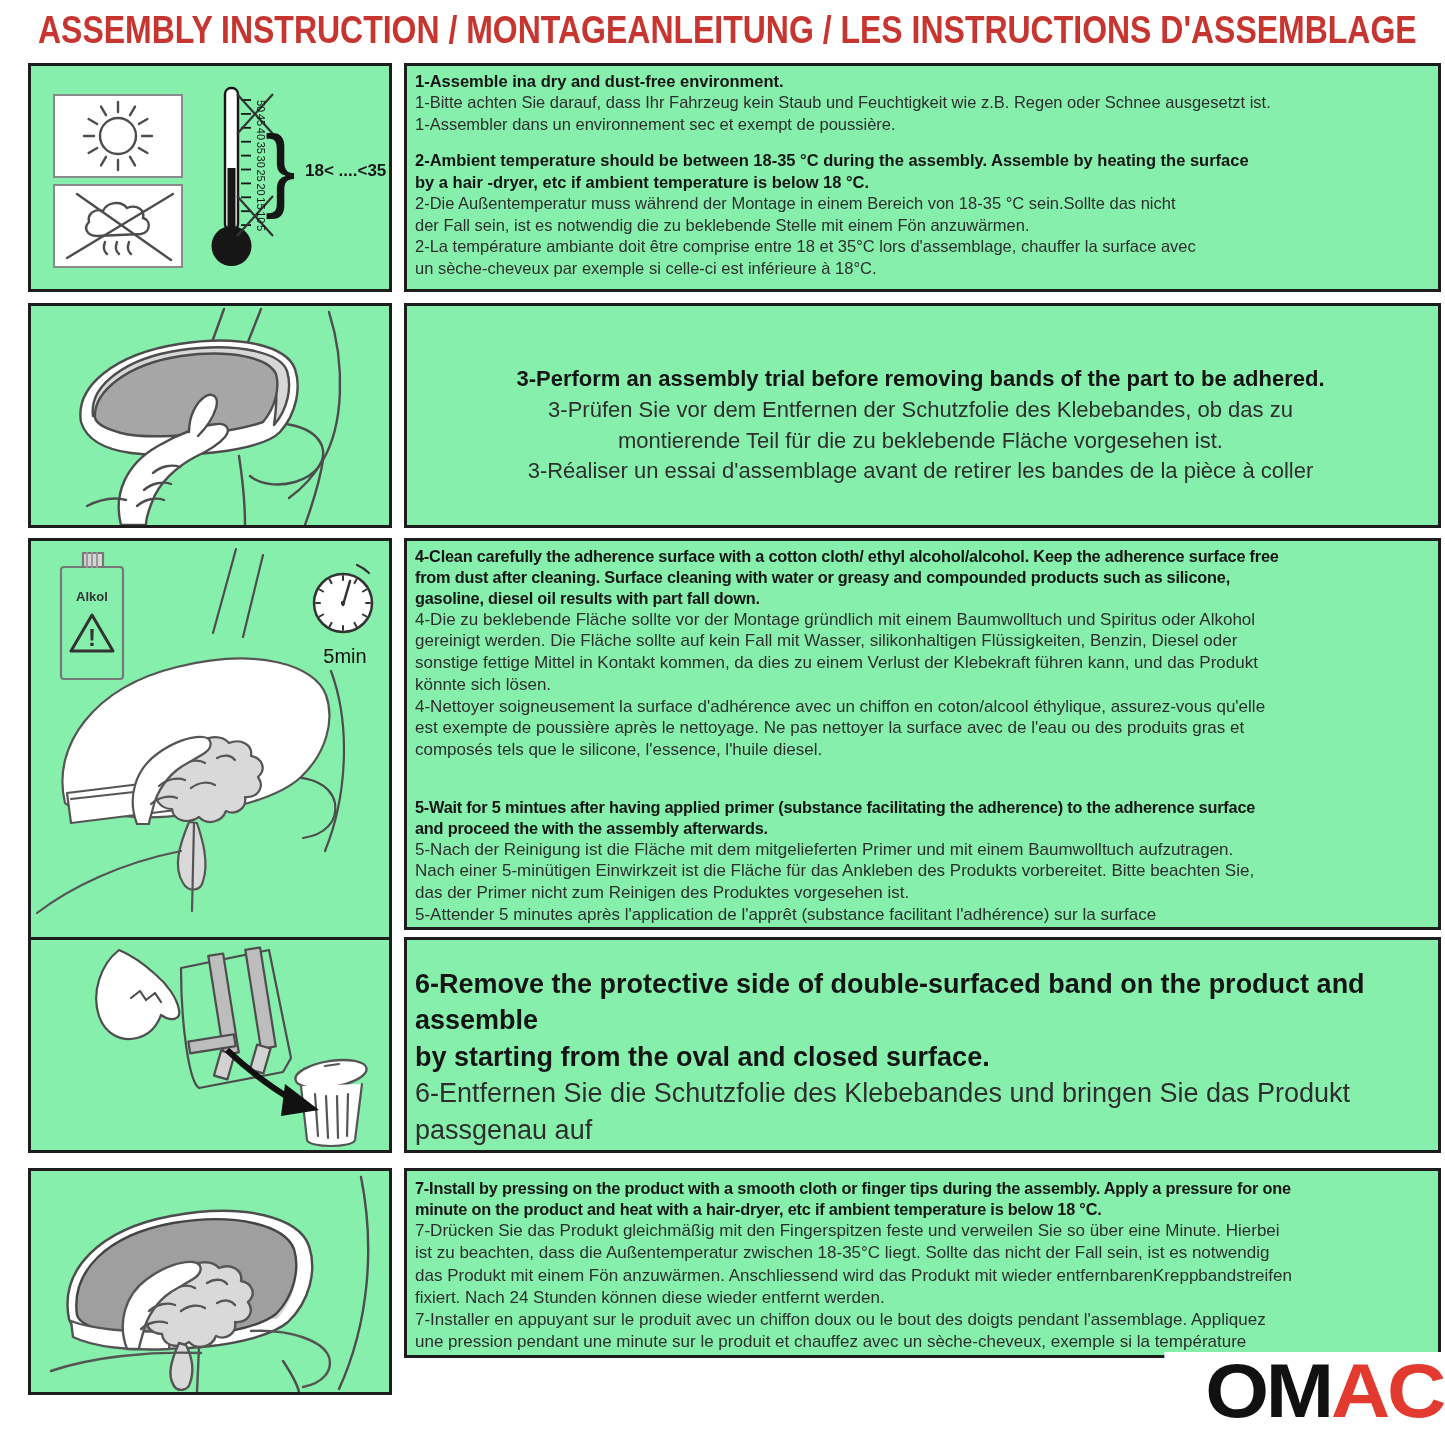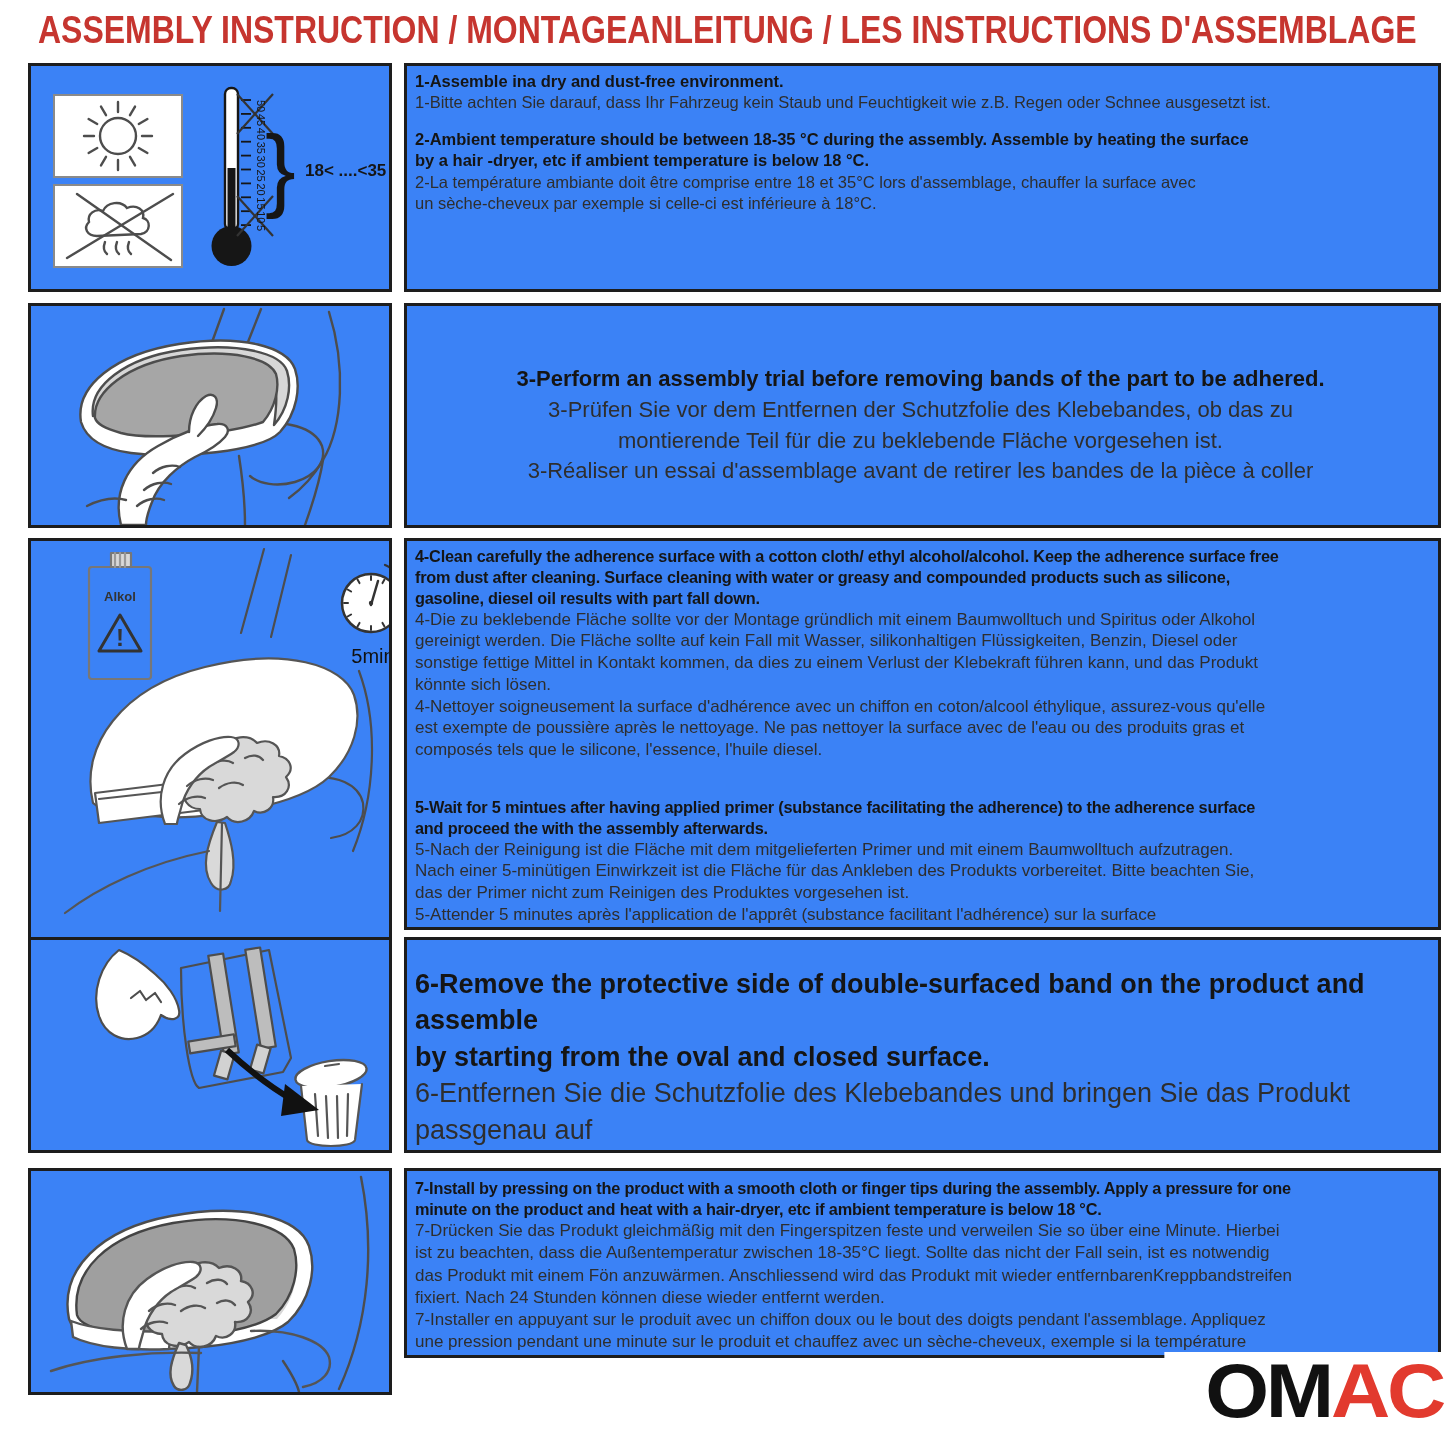--- a/index.html
+++ b/index.html
@@ -5,21 +5,21 @@
   html,body{margin:0;padding:0;}
   body{
     width:1445px;height:1445px;position:relative;background:#fff;
     font-family:"Liberation Sans", sans-serif;color:#2e2e2e;overflow:hidden;
   }
   .title{
     position:absolute;left:38px;top:8px;font-size:39px;font-weight:bold;
     color:#c6352f;white-space:nowrap;letter-spacing:0px;
     transform:scaleX(.82);transform-origin:0 0;
   }
-  .box{position:absolute;box-sizing:border-box;border:3px solid #1d1d1d;background:#3b82f6;overflow:hidden;}
+  .box{position:absolute;box-sizing:border-box;border:3px solid #1d1d1d;background:#86efac;overflow:hidden;}
   .imgL{left:28px;width:364px;}
   .txtR{left:404px;width:1037px;padding:0 12px 0 8px;}
   .p{white-space:pre-line;margin:0;}
   .b{font-weight:bold;color:#151515;}
   .t1{font-size:16.5px;line-height:1.30;padding-top:5px;}
   .t2{font-size:22px;line-height:1.40;padding-top:58px;}
   .t3{font-size:17px;line-height:1.28;padding-top:5px;}
   .t3 .b{font-size:16.3px;letter-spacing:-0.2px;}
   .t4{font-size:27px;line-height:1.35;padding-top:26px;}
   .t5{font-size:17px;line-height:1.30;padding-top:7px;}
@@ -110,22 +110,25 @@
       <text transform="rotate(90 76 139.2)" x="76" y="139.2">10</text>
       <text transform="rotate(90 76 153.1)" x="76" y="153.1">5</text>
       <text x="84" y="128" font-size="92">}</text>
       <text x="124" y="104" font-size="17" font-weight="bold">18&lt; ....&lt;35 C</text>
     </g>
   </svg>
 </div>
 <div class="box txtR t1" style="top:63px;height:229px;">
   <p class="p b">1-Assemble ina dry and dust-free environment.</p>
   <p class="p">1-Bitte achten Sie darauf, dass Ihr Fahrzeug kein Staub und Feuchtigkeit wie z.B. Regen oder Schnee ausgesetzt ist.</p>
+  <p class="p">1-Assembler dans un environnement sec et exempt de poussière.</p>
   <p class="p b gap1">2-Ambient temperature should be between 18-35 °C  during the assembly. Assemble by heating the surface
 by a hair -dryer, etc if ambient temperature is below 18 °C.</p>
+  <p class="p">2-Die Außentemperatur muss während der Montage in einem Bereich von 18-35 °C  sein.Sollte das nicht
+der Fall sein, ist es notwendig die zu beklebende Stelle mit einem Fön anzuwärmen.</p>
   <p class="p">2-La température ambiante doit être comprise entre 18 et 35°C lors d'assemblage, chauffer la surface avec
 un sèche-cheveux par exemple si celle-ci est inférieure à 18°C.</p>
 </div>
 
 <div class="box imgL" style="top:303px;height:225px;">
   <svg width="358" height="219" viewBox="0 0 358 219">
     <g stroke="#4d4d4d" stroke-width="2.4" fill="none" stroke-linecap="round" stroke-linejoin="round">
       <path d="M193,3 L176,50"></path>
         <path d="M230,3 L213,46"></path>
       <path d="M298,6 C315,60 312,120 292,154 C284,168 272,182 258,192"></path>
@@ -144,21 +147,21 @@
     </g>
   </svg>
 </div>
 <div class="box txtR t2" style="top:303px;height:225px;text-align:center;">
   <p class="p b">3-Perform an assembly trial before removing bands of the part to be adhered.</p>
   <p class="p">3-Prüfen Sie vor dem Entfernen der Schutzfolie des Klebebandes, ob das zu
 montierende Teil für die zu beklebende Fläche vorgesehen ist.</p>
   <p class="p">3-Réaliser un essai d'assemblage avant de retirer les bandes de la pièce à coller</p>
 </div>
 
-<div class="box imgL" style="top:538px;height:420px;padding-left:28px;">
+<div class="box imgL" style="top:538px;height:420px;">
   <svg width="358" height="386" viewBox="0 0 358 386">
     <g stroke="#4d4d4d" stroke-width="2.2" fill="none" stroke-linecap="round" stroke-linejoin="round">
 
       <g>
         <rect x="30" y="26" width="62" height="112" rx="3" stroke="#777"></rect>
         <rect x="52" y="12" width="20" height="14" fill="#d9d9d9" stroke="#777"></rect>
         <line x1="56" y1="12" x2="56" y2="26" stroke="#999"></line>
           <line x1="61" y1="12" x2="61" y2="26" stroke="#999"></line>
           <line x1="66" y1="12" x2="66" y2="26" stroke="#999"></line>
         <path d="M61,74 L82,110 L40,110 Z" stroke="#333" stroke-width="3"></path>

